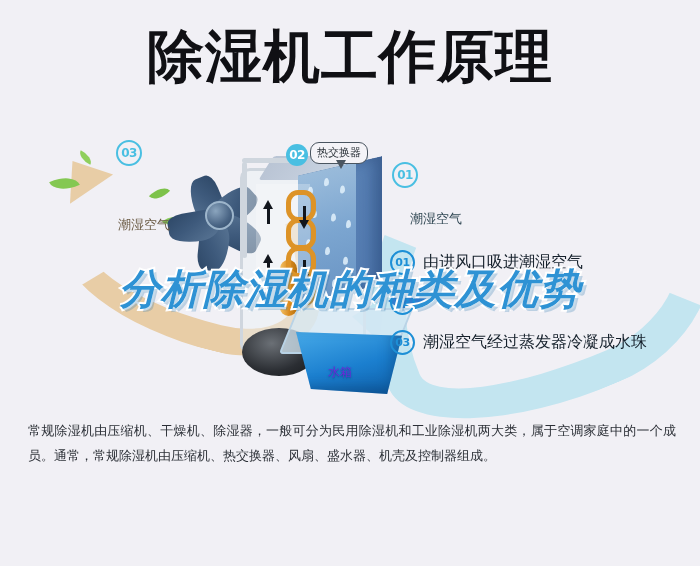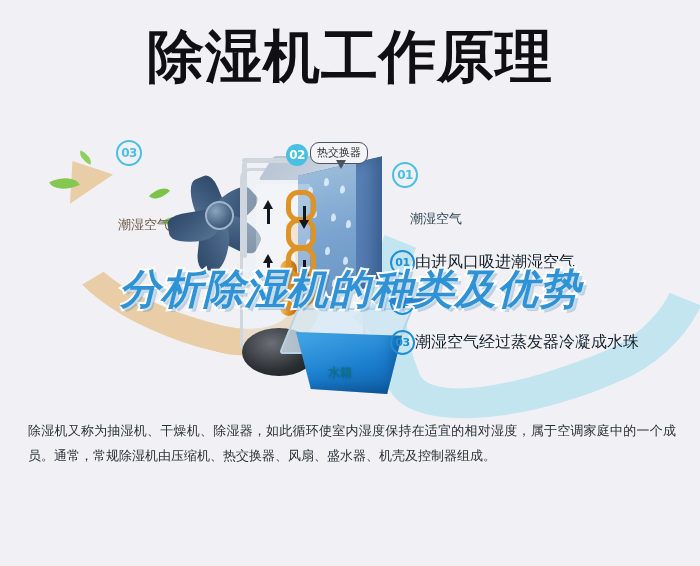--- a/index.html
+++ b/index.html
@@ -249,21 +249,21 @@
     left: 60px; top: 190px;
     width: 106px; height: 62px;
     background: linear-gradient(165deg,#46a9e8 0%, #1b7fcf 55%, #0f5fa8 100%);
     clip-path: polygon(0% 0%, 100% 6%, 86% 100%, 14% 92%);
     box-shadow: inset -10px -6px 14px rgba(5,45,90,.35);
   }
   .tank-label {
     position: absolute;
     left: 92px; top: 222px;
     font-size: 12px;
-    color: #0f766e;
+    color: #6d28d9;
     font-family: Liberation Serif, serif;
     text-shadow: 0 1px 2px rgba(0,60,120,.7);
   }
 
   
   .callout {
     position: absolute;
     left: 310px; top: 14px;
     padding: 2px 6px 3px;
     border: 1.6px solid #4a5560;
@@ -334,21 +334,21 @@
     color: #1d8fd6;
     font-size: 11px;
     font-weight: bold;
     font-family: "DejaVu Sans","Liberation Sans",sans-serif;
     display: flex;
     align-items: center;
     justify-content: center;
     letter-spacing: -.5px;
   }
   .step-text {
-    margin-left: 0;
+    margin-left: 8px;
     font-size: 16px;
     color: #15202b;
     font-family: "DejaVu Sans","Liberation Sans",sans-serif;
     white-space: nowrap;
   }
 
   
   .overlay-headline {
     position: absolute;
     left: 0;
@@ -491,16 +491,16 @@
       <div class="step-num">03</div>
       <div class="step-text">潮湿空气经过蒸发器冷凝成水珠</div>
     </div>
   </div>
 
   <div class="overlay-headline">
     <span>分析除湿机的种类及优势</span>
   </div>
 
   <div class="body-copy">
-    <p>除湿机又称为抽湿机、干燥机、除湿器，如此循环使室内湿度保持在适宜的相对湿度，属于空调家庭中的一个成员。通常，常规除湿机由压缩机、热交换器、风扇、盛水器、机壳及控制器组成。</p>
+    <p>常规除湿机由压缩机、干燥机、除湿器，一般可分为民用除湿机和工业除湿机两大类，属于空调家庭中的一个成员。通常，常规除湿机由压缩机、热交换器、风扇、盛水器、机壳及控制器组成。</p>
   </div>
 
 </div>
 
 </body></html>

